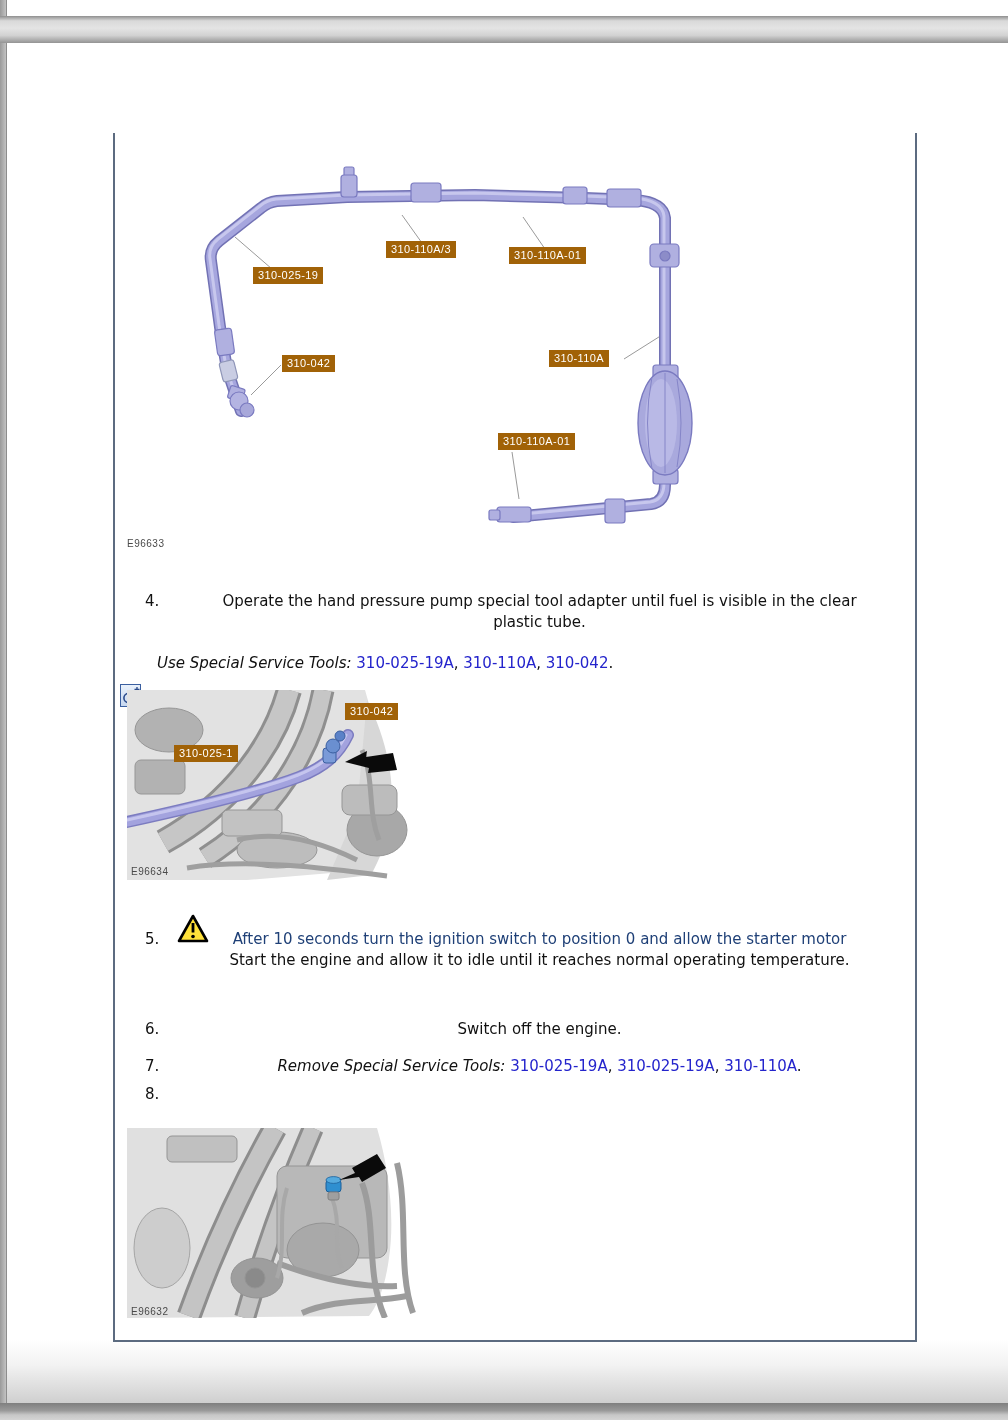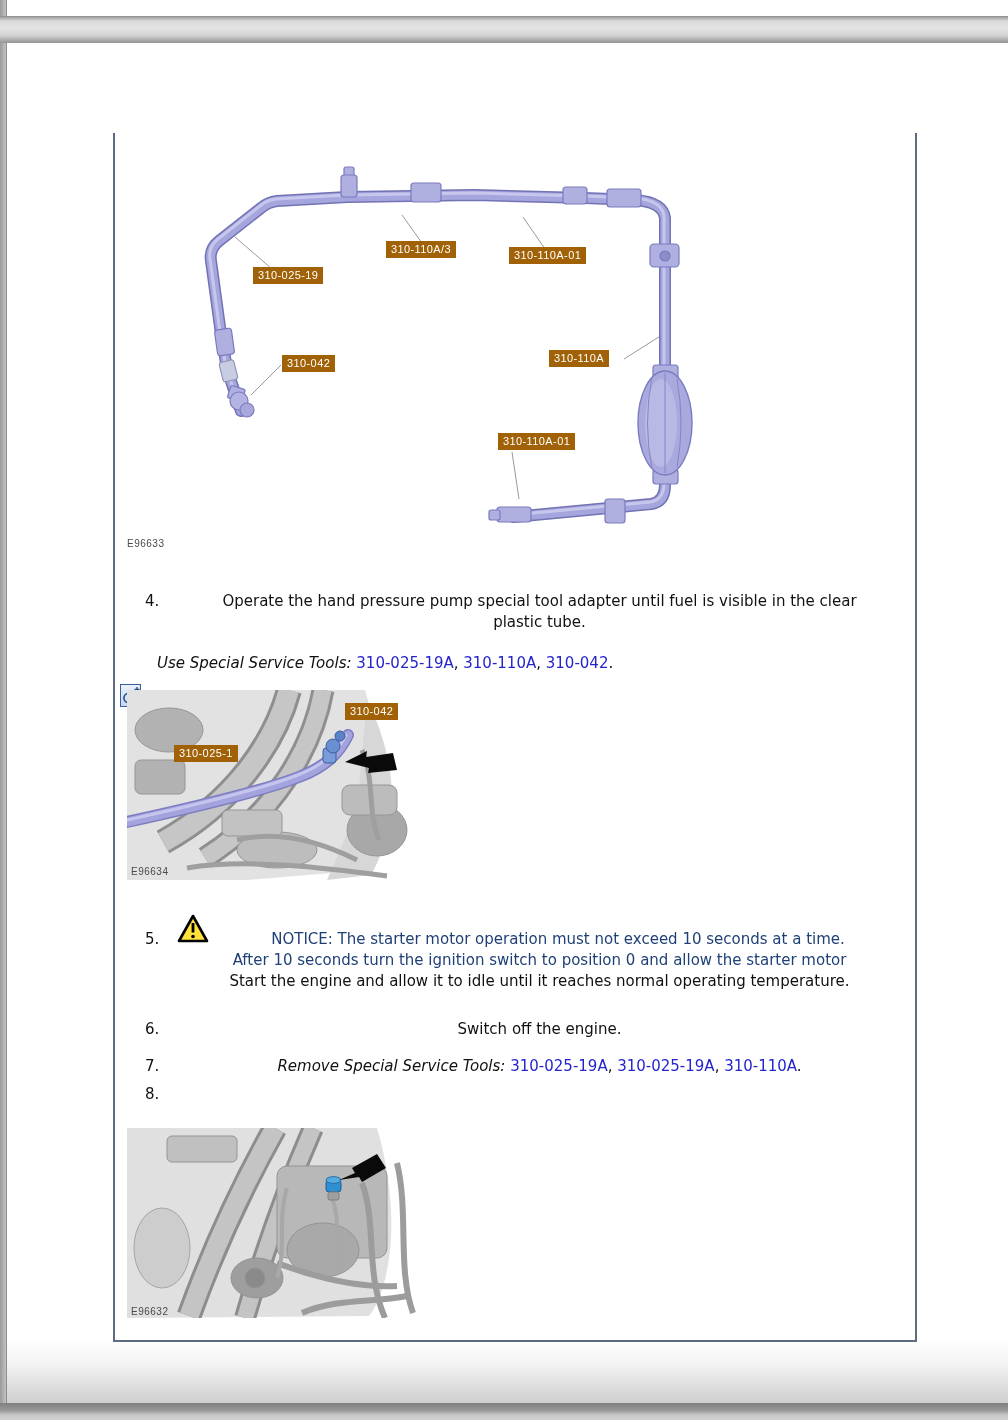--- a/index.html
+++ b/index.html
@@ -170,21 +170,20 @@
   <div class="warnicon" style="left:62px;top:781px;">
     <svg width="32" height="29" viewBox="0 0 32 29">
       <polygon points="16,2 30,27 2,27" fill="#ffe13a" stroke="#000" stroke-width="2.6" stroke-linejoin="round"></polygon>
       <rect x="14.6" y="9" width="2.8" height="9.5" fill="#000"></rect>
       <circle cx="16" cy="22.5" r="1.8" fill="#000"></circle>
     </svg>
   </div>
   <div class="step" style="top:796px;">
     <span class="stepnum">5.</span>
     <div class="steptext">
-      <div class="line notice" style="padding-left:37px;">NOTICE: The starter motor operation must not exceed 10 seconds at a time.</div>
       <div class="line notice">After 10 seconds turn the ignition switch to position 0 and allow the starter motor</div>
       <div class="line">Start the engine and allow it to idle until it reaches normal operating temperature.</div>
     </div>
   </div>
 
   <div class="step" style="top:886px;">
     <span class="stepnum">6.</span>
     <div class="steptext">
       <div class="line">Switch off the engine.</div>
     </div>

